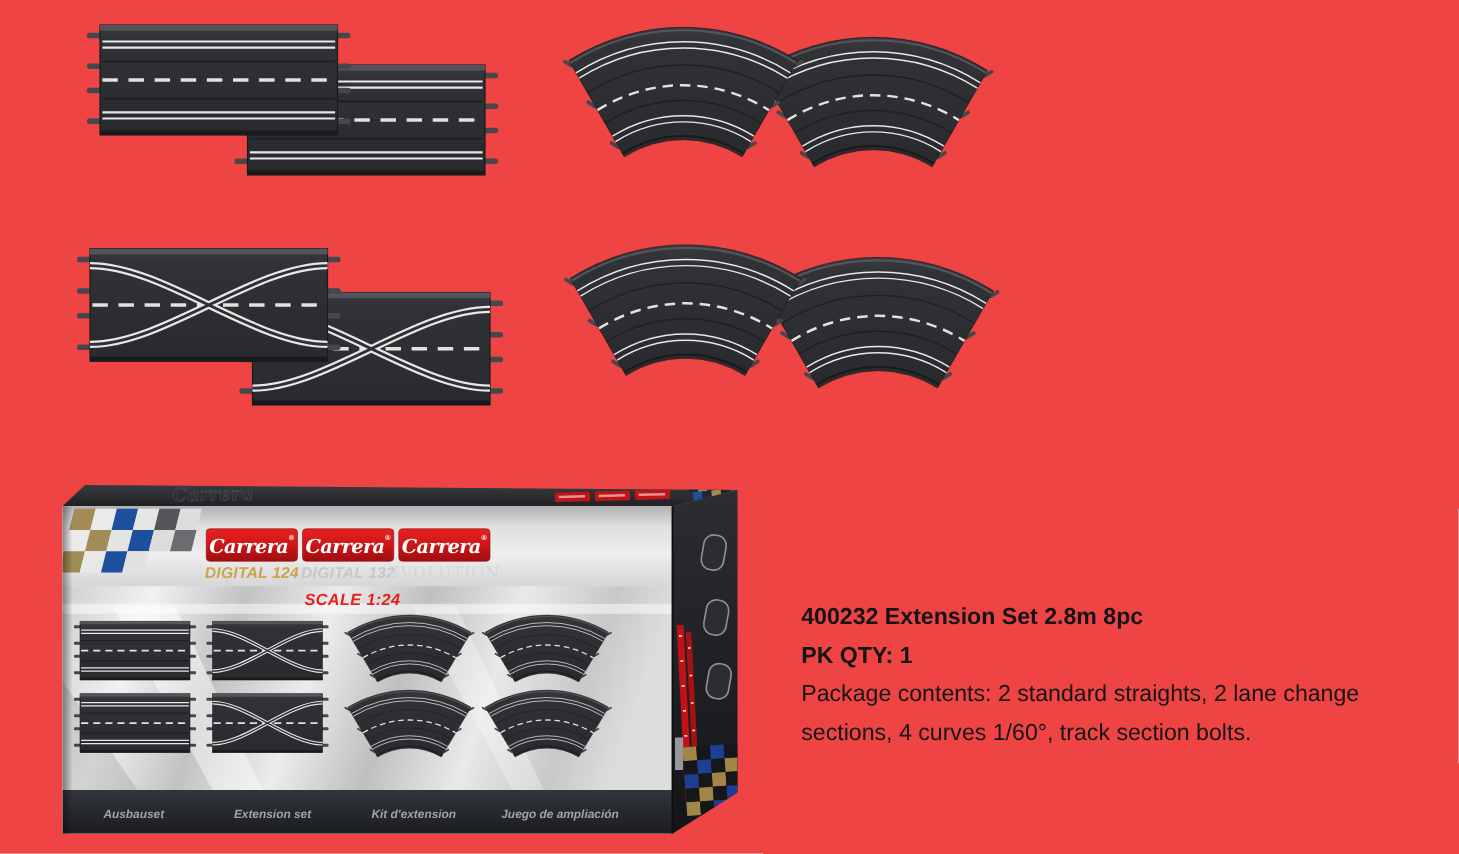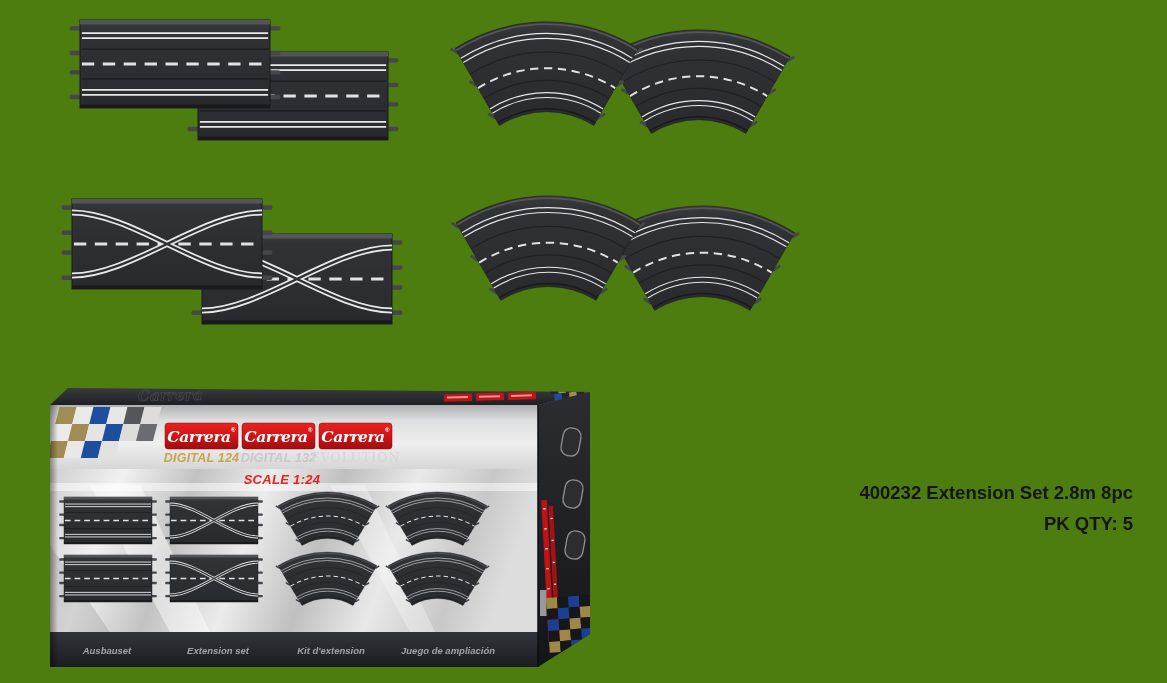--- a/index.html
+++ b/index.html
@@ -1,26 +1,26 @@
 <!DOCTYPE html>
 <html><head>
 <meta charset="utf-8">
 <style>
   html,body{margin:0;padding:0;background:#ffffff;}
-  .page{position:relative;width:1167px;height:683px;background:#4d7c0f;overflow:hidden;
+  .page{position:relative;width:1167px;height:683px;background:#ef4444;overflow:hidden;
         font-family:"Liberation Sans",sans-serif;}
   .page svg{position:absolute;overflow:visible;}
   .photo{filter:blur(.3px);}
   .g1{left:68px;top:16px;width:330px;height:125px;}
   .g2{left:452px;top:14px;width:340px;height:130px;}
   .g3{left:62px;top:196px;width:345px;height:135px;}
   .g4{left:452px;top:186px;width:345px;height:135px;}
   .box{left:38px;top:382px;width:558px;height:295px;}
   .info{position:absolute;left:641px;top:477px;width:492px;
-        font-size:18.5px;line-height:31px;color:#151515;text-align:right;}
+        font-size:18.5px;line-height:31px;color:#151515;}
   .info .b{font-weight:700;}
   
   .logo-script{font:italic 700 15.5px "DejaVu Serif",serif;fill:#ffffff;text-anchor:middle;letter-spacing:-0.5px;}
   .logo-reg{font:700 6px "Liberation Sans",sans-serif;fill:#ffffff;}
   .sub-italic{font:italic 700 12.5px "Liberation Sans",sans-serif;text-anchor:middle;letter-spacing:.2px;}
   .sub-serif{font:400 12.5px "DejaVu Serif",serif;text-anchor:middle;letter-spacing:1px;}
   .scale-label{font:italic 700 13px "Liberation Sans",sans-serif;fill:#e8211d;text-anchor:middle;letter-spacing:.3px;}
   .strip-label{font:italic 700 9.5px "Liberation Sans",sans-serif;fill:#a2a3a6;text-anchor:middle;}
   .embossed{font:italic 700 15px "DejaVu Serif",serif;fill:none;stroke:#4a4c51;stroke-width:.7;opacity:.85;}
 </style>
@@ -331,16 +331,17 @@
         <text class="strip-label" x="398" y="249">Juego de ampliación</text>
 
         <rect width="8" height="262" fill="url(#gradLeftShade)"></rect>
       </g>
     </g>
     <line x1="500" y1="23" x2="500" y2="285" stroke="#0d0e10" stroke-width="1.5"></line>
   </svg>
 
   <div class="info">
     <div class="b">400232 Extension Set 2.8m 8pc</div>
-    <div class="b">PK QTY: 5</div>
+    <div class="b">PK QTY: 1</div>
+    <div>Package contents: 2 standard straights, 2 lane change sections, 4 curves 1/60°, track section bolts.</div>
   </div>
 
 </div>
 
 </body></html>

